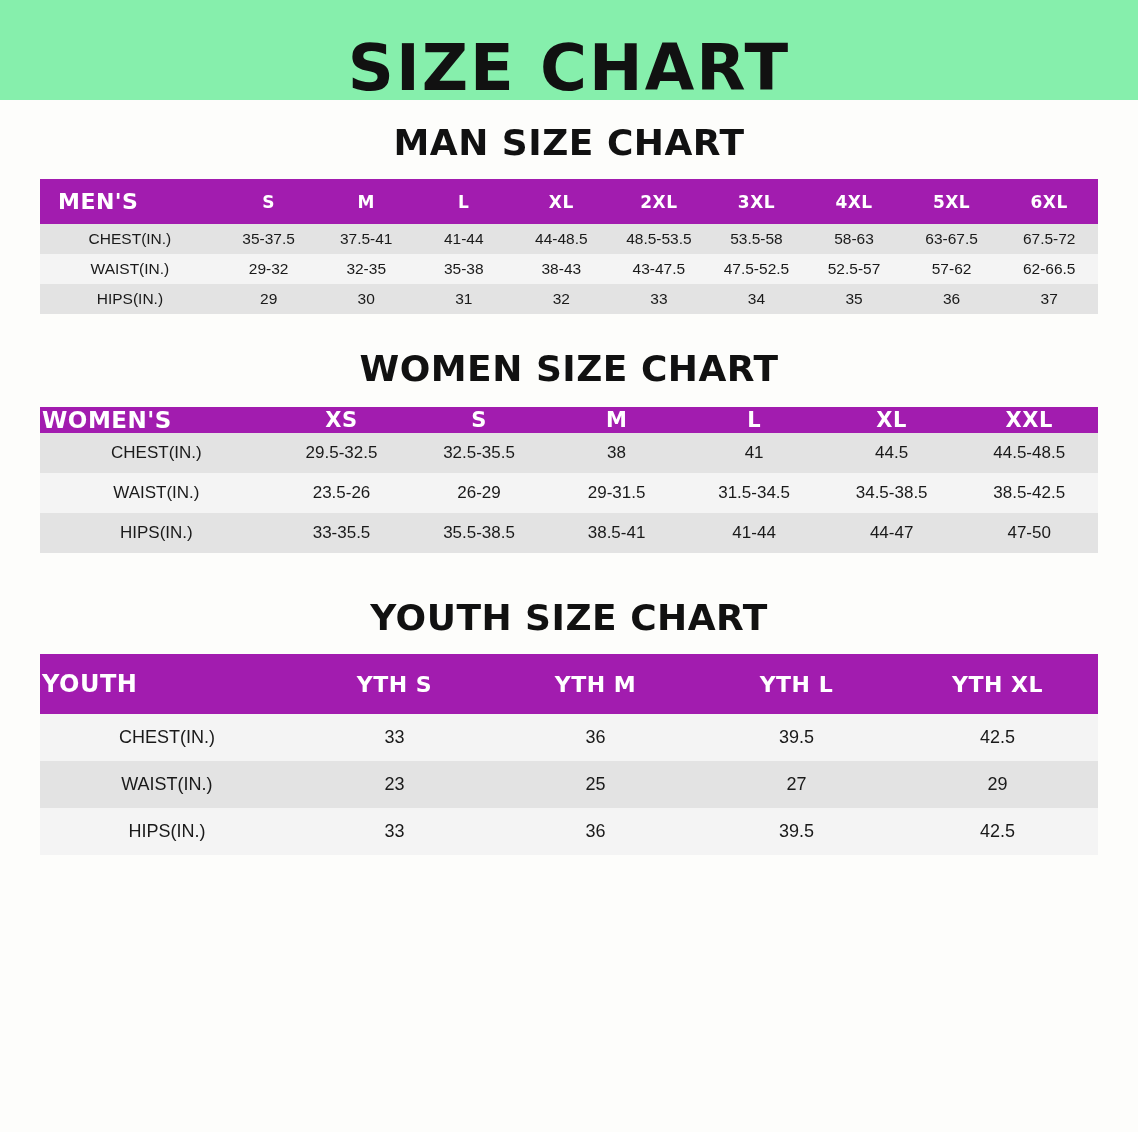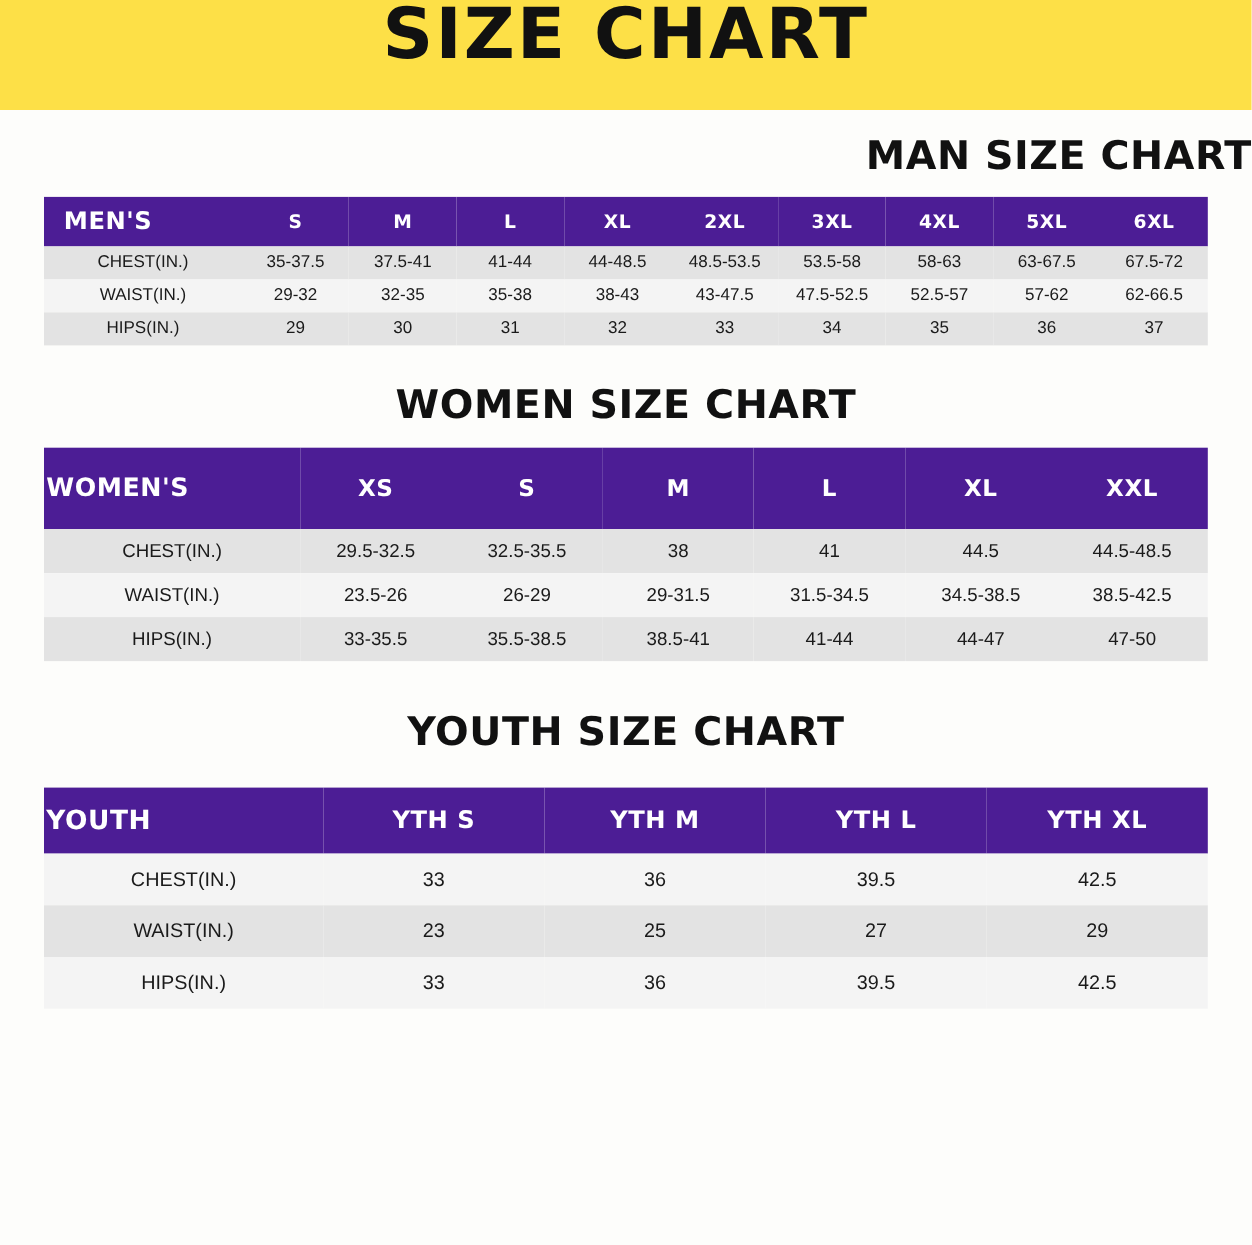--- a/index.html
+++ b/index.html
@@ -13,56 +13,56 @@
     position: relative;
     width: 1138px; height: 1132px;
     background: #fdfdfb;
     overflow: hidden;
   }
 
   
   .banner {
     width: 100%;
     height: 100px;
-    background: #fde047;
+    background: #86efac;
     display: flex;
-    align-items: flex-start;
+    align-items: flex-end;
     justify-content: center;
   }
   .banner-title {
     font-family: "DejaVu Sans", sans-serif;
     font-weight: bold;
     font-size: 64px;
     letter-spacing: 2px;
     color: #111111;
     line-height: 1;
     text-align: center;
   }
 
   
   .section-title {
     text-align: center;
     font-family: "DejaVu Sans", sans-serif;
     font-weight: bold;
     color: #111111;
     letter-spacing: 0.5px;
   }
-  .title-man    { font-size: 36px; margin-top: 22px; margin-bottom: 16px; text-align: right; }
+  .title-man    { font-size: 36px; margin-top: 22px; margin-bottom: 16px; }
   .title-women  { font-size: 36px; margin-top: 34px; margin-bottom: 18px; }
-  .title-youth  { font-size: 36px; margin-top: 44px; margin-bottom: 30px; }
+  .title-youth  { font-size: 36px; margin-top: 44px; margin-bottom: 16px; }
 
   
   .tbl-wrap { padding: 0 40px; }
   table {
     width: 100%;
     border-collapse: collapse;
     table-layout: fixed;
   }
   thead th {
-    background: #4c1d95;
+    background: #a21caf;
     color: #ffffff;
     font-family: "DejaVu Sans", sans-serif;
     font-weight: bold;
     text-align: center;
     padding: 10px 2px;
     font-size: 19px;
     letter-spacing: 0.5px;
   }
   thead th.rowhead {
     text-align: left;
@@ -83,21 +83,21 @@
   }
   tbody tr.stripe-a td { background: #e3e3e3; }
   tbody tr.stripe-b td { background: #f4f4f4; }
 
   
   #men-table thead th { font-size: 17px; }
   #men-table thead th.rowhead { font-size: 22px; }
   #men-table tbody td { font-size: 15.5px; padding: 6px 1px; }
 
   
-  #women-table thead th { font-size: 21px; padding: 24px 2px; }
+  #women-table thead th { font-size: 21px; padding: 0 2px; }
   #women-table thead th.rowhead { font-size: 23px; }
   #women-table tbody td { font-size: 17px; padding: 10px 2px; }
 
   
   #youth-table thead th { font-size: 22px; padding: 16px 2px; }
   #youth-table thead th.rowhead { font-size: 24px; }
   #youth-table tbody td { font-size: 18px; padding: 13px 2px; }
 
   
   .notice {

